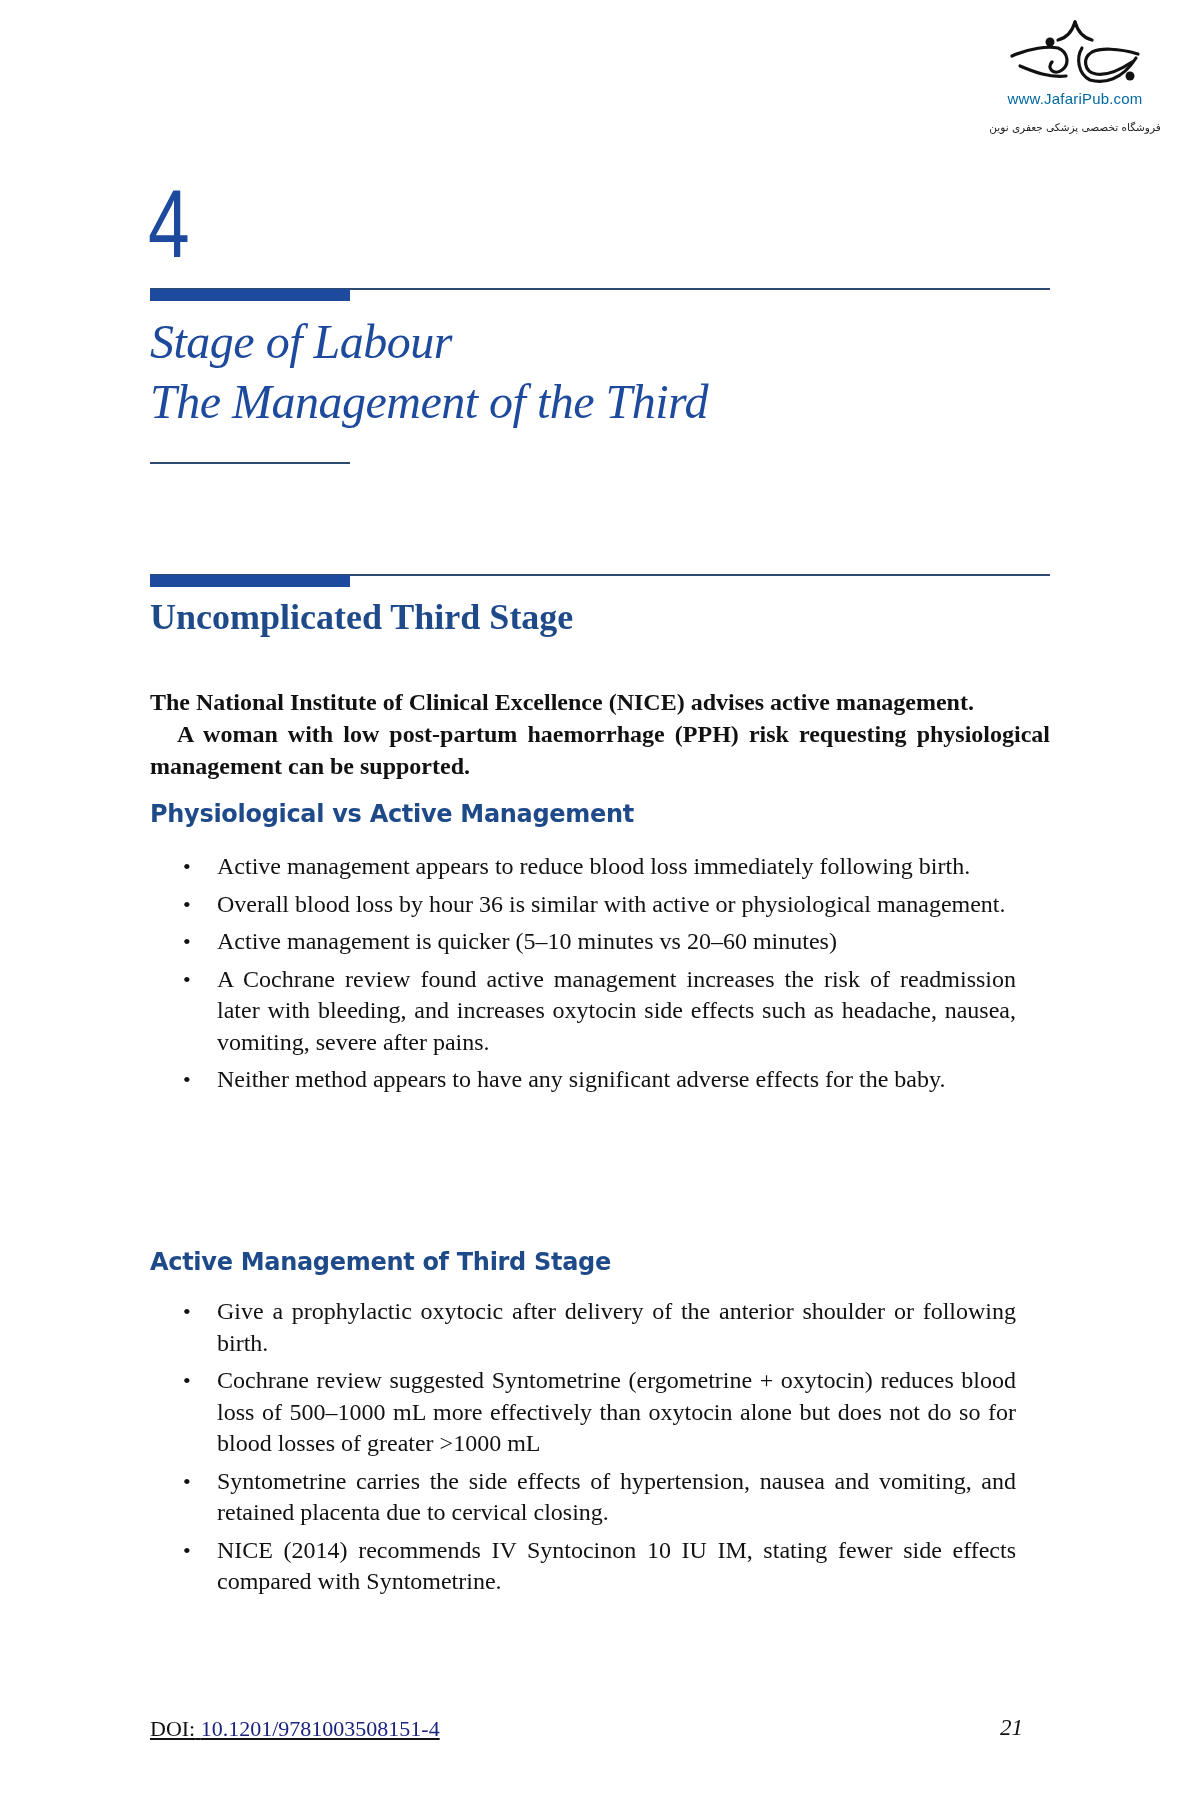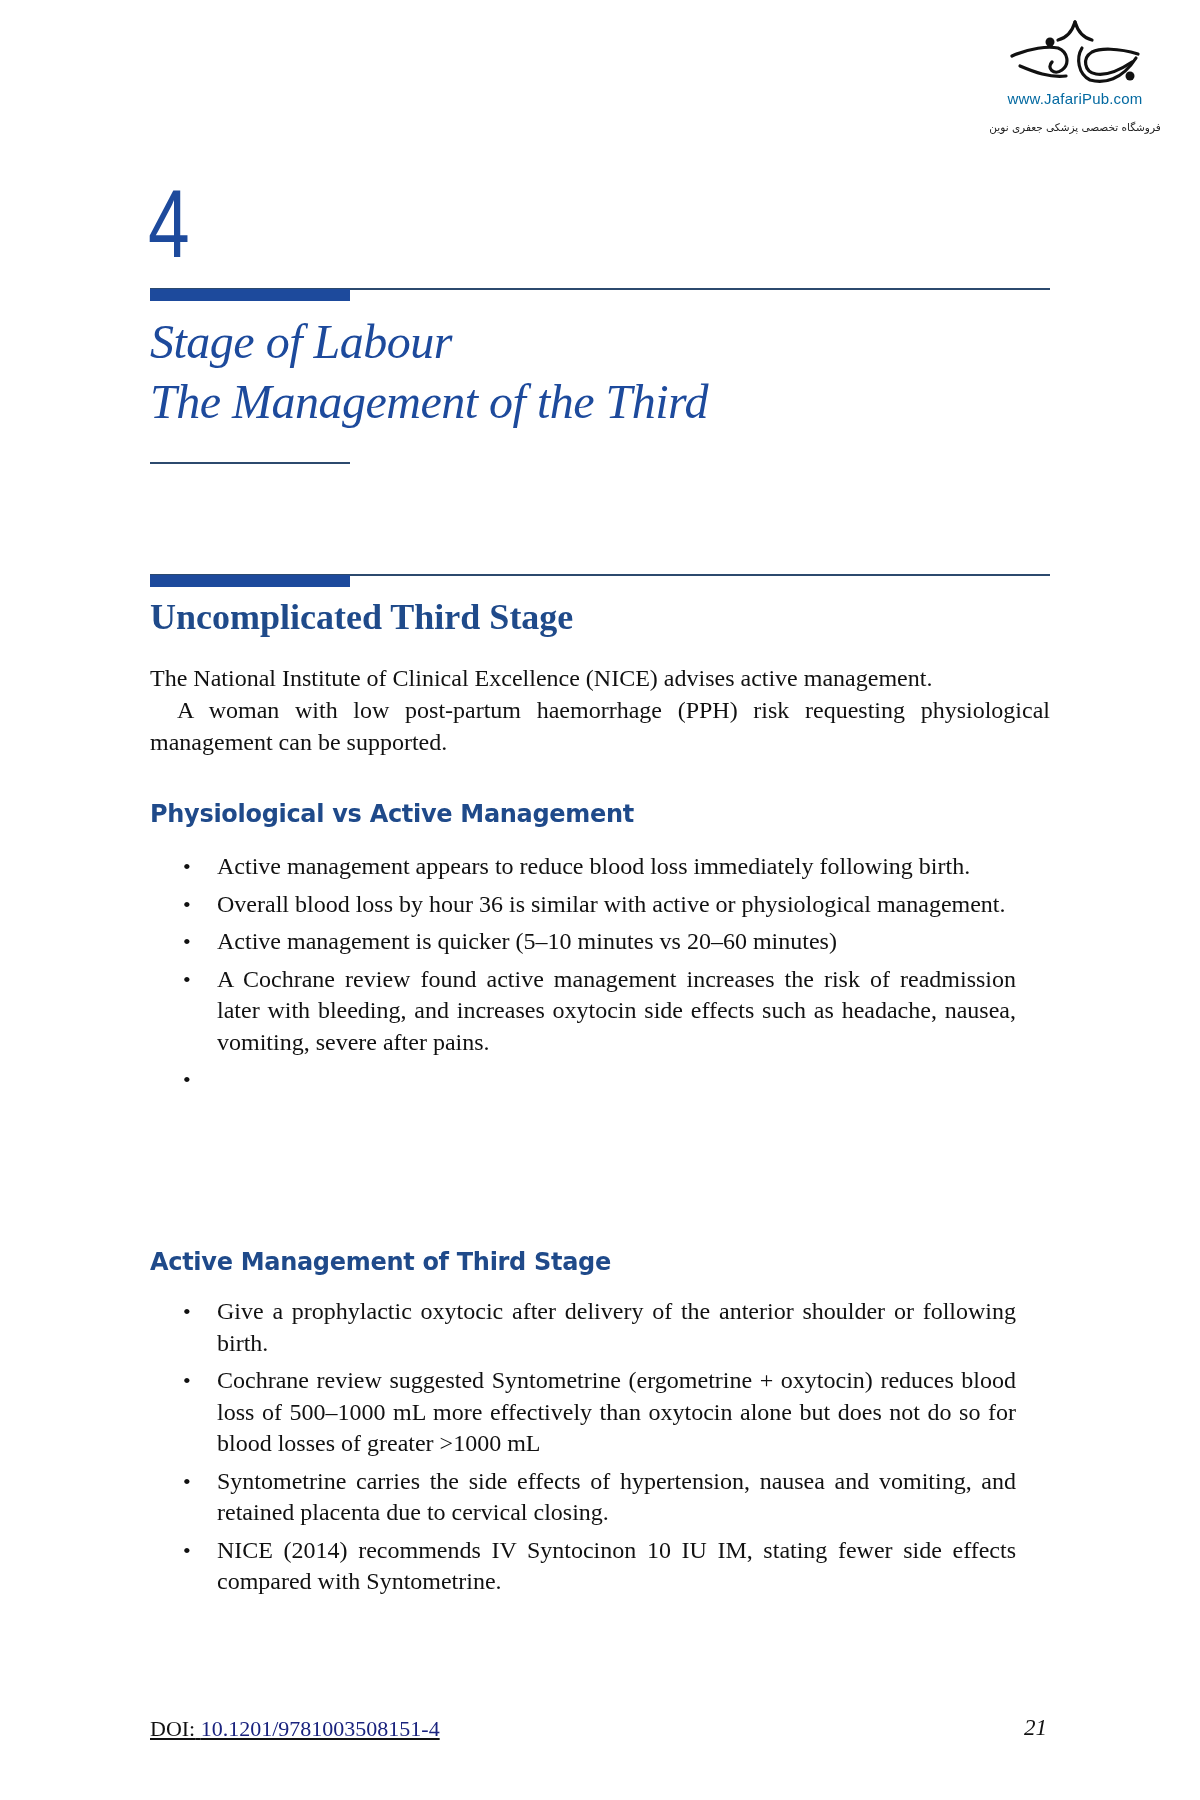--- a/index.html
+++ b/index.html
@@ -34,21 +34,21 @@
   .para p { margin: 0; }
   .para .indent { text-indent: 27px; }
 
   ul.bullets { list-style: none; margin: 0; padding: 0; position: absolute; left: 183px; width: 833px; }
   ul.bullets li { position: relative; padding-left: 34px; font-size: 24px; line-height: 31.5px; text-align: justify; margin-bottom: 6px; }
   ul.bullets li .dot { position: absolute; left: 0; top: 0; font-size: 22px; }
 
   .footer-doi { left: 150px; top: 1716px; font-size: 22px; text-decoration: underline; }
   .footer-doi .doi-label { color: #111; }
   .footer-doi .doi-link { color: #1a237e; text-decoration: none; }
-  .page-num { left: 1000px; top: 1715px; width: 47px; text-align: right; font-style: italic; font-size: 23px; }
+  .page-num { left: 1000px; top: 1715px; width: 47px; font-style: italic; font-size: 23px; }
 </style>
 </head>
 <body>
 
 <div class="abs logo">
   <svg width="150" height="70" viewBox="0 0 150 70">
     <g fill="none" stroke="#111" stroke-width="3.2" stroke-linecap="round">
       <path d="M75 4 C72 14 66 20 58 22"></path>
       <path d="M75 4 C78 14 84 20 92 22"></path>
       <path d="M12 38 C30 30 48 28 58 30 C68 34 70 46 62 52 C54 58 46 50 52 44"></path>
@@ -71,32 +71,32 @@
 <div class="abs chapter-title">
   <div>Stage of Labour</div>
   <div>The Management of the Third</div>
 </div>
 <div class="abs short-rule" style="left:150px; top:462px; width:200px;"></div>
 
 <div class="abs thin-rule" style="left:150px; top:574px; width:900px;"></div>
 <div class="abs thick-bar" style="left:150px; top:575px; width:200px;"></div>
 
 <div class="abs h-serif" style="left:150px; top:596px;">Uncomplicated Third Stage</div>
-<div class="abs para" style="top:662px;">
+<div class="abs para" style="top:686px;font-weight:bold;">
   <p>The National Institute of Clinical Excellence (NICE) advises active management.</p>
   <p class="indent">A woman with low post-partum haemorrhage (PPH) risk requesting physiological management can be supported.</p>
 </div>
 
 <div class="abs h-sans" style="left:150px; top:800px;">Physiological vs Active Management</div>
 <ul class="bullets" style="top:851px;">
   <li><span class="dot">•</span><span>Active management appears to reduce blood loss immediately following birth.</span></li>
   <li><span class="dot">•</span><span>Overall blood loss by hour 36 is similar with active or physiological management.</span></li>
   <li><span class="dot">•</span><span>Active management is quicker (5–10 minutes vs 20–60 minutes)</span></li>
   <li><span class="dot">•</span><span>A Cochrane review found active management increases the risk of readmission later with bleeding, and increases oxytocin side effects such as headache, nausea, vomiting, severe after pains.</span></li>
-  <li><span class="dot">•</span></li>
+  <li><span class="dot">•</span><span>Neither method appears to have any significant adverse effects for the baby.</span></li>
 </ul>
 
 <div class="abs h-sans" style="left:150px; top:1248px;">Active Management of Third Stage</div>
 <ul class="bullets" style="top:1296px;">
   <li><span class="dot">•</span><span>Give a prophylactic oxytocic after delivery of the anterior shoulder or following birth.</span></li>
   <li><span class="dot">•</span><span>Cochrane review suggested Syntometrine (ergometrine + oxytocin) reduces blood loss of 500–1000 mL more effectively than oxytocin alone but does not do so for blood losses of greater &gt;1000 mL</span></li>
   <li><span class="dot">•</span><span>Syntometrine carries the side effects of hypertension, nausea and vomiting, and retained placenta due to cervical closing.</span></li>
   <li><span class="dot">•</span><span>NICE (2014) recommends IV Syntocinon 10 IU IM, stating fewer side effects compared with Syntometrine.</span></li>
 </ul>
 

